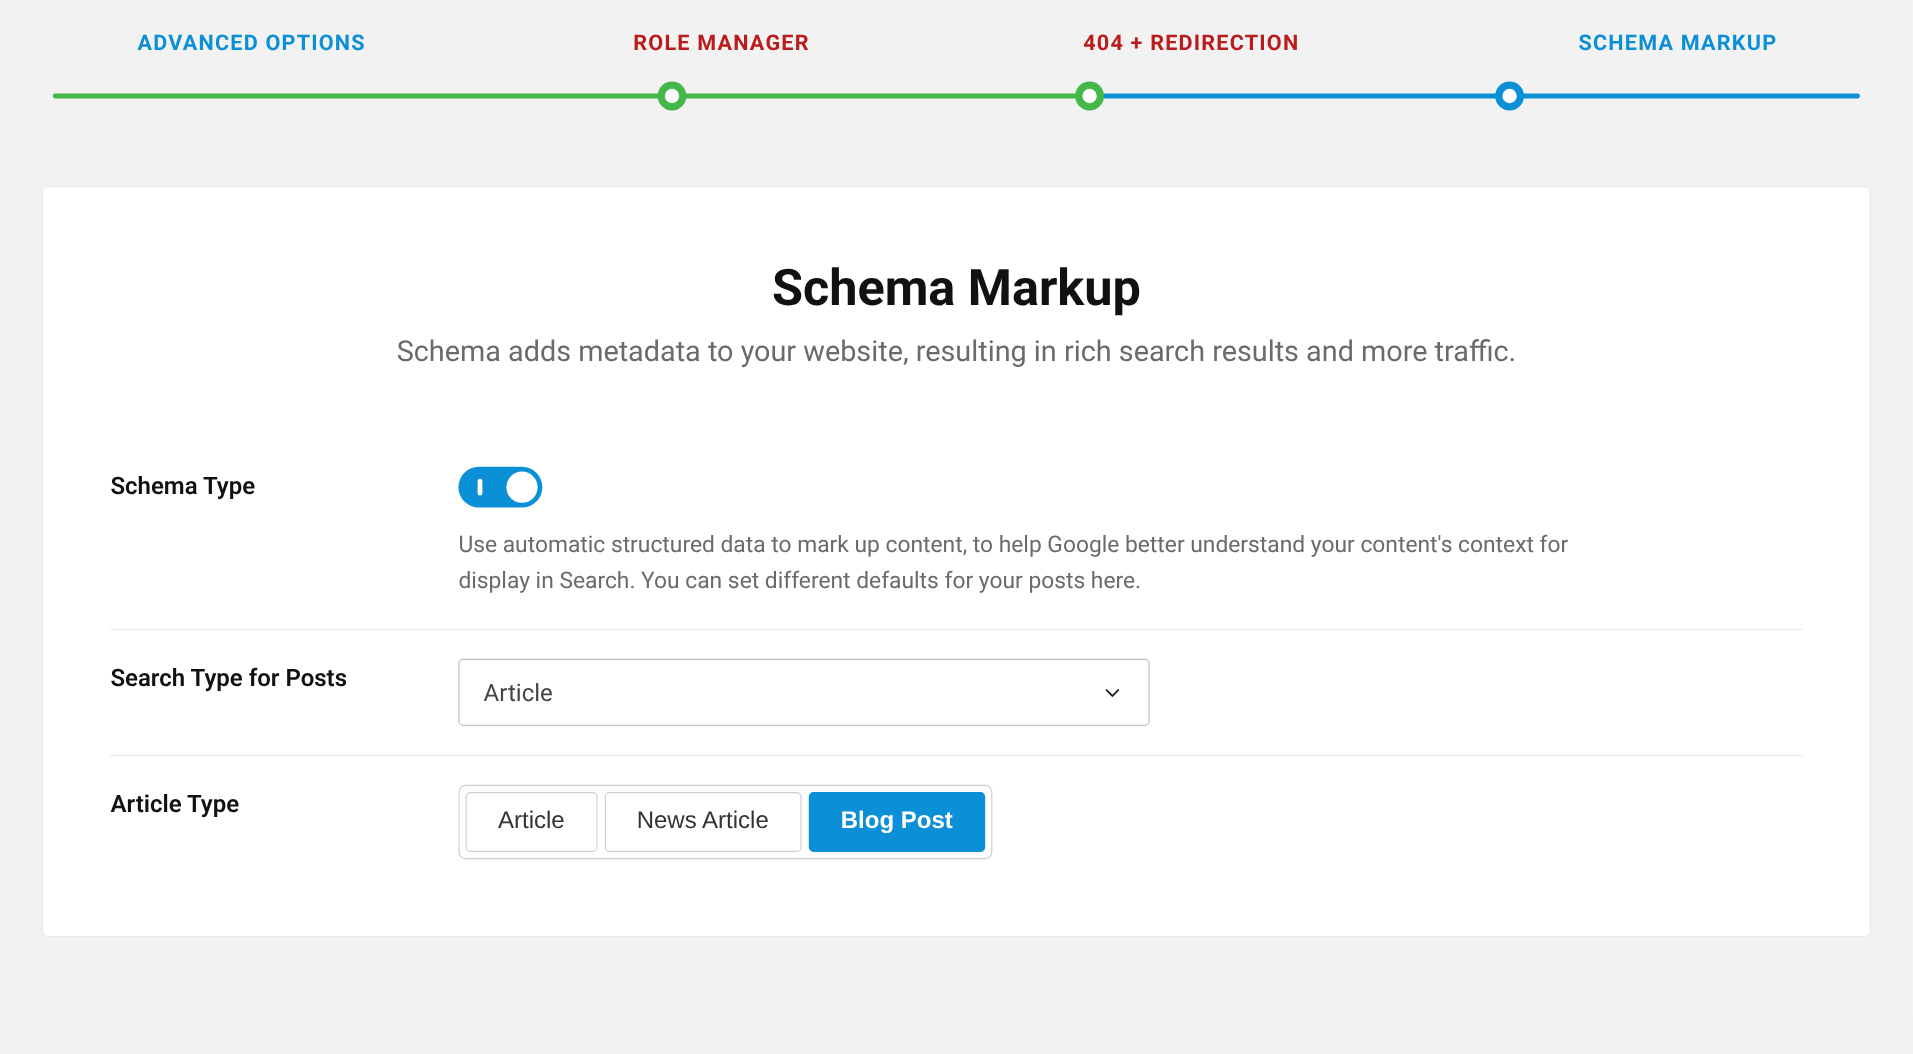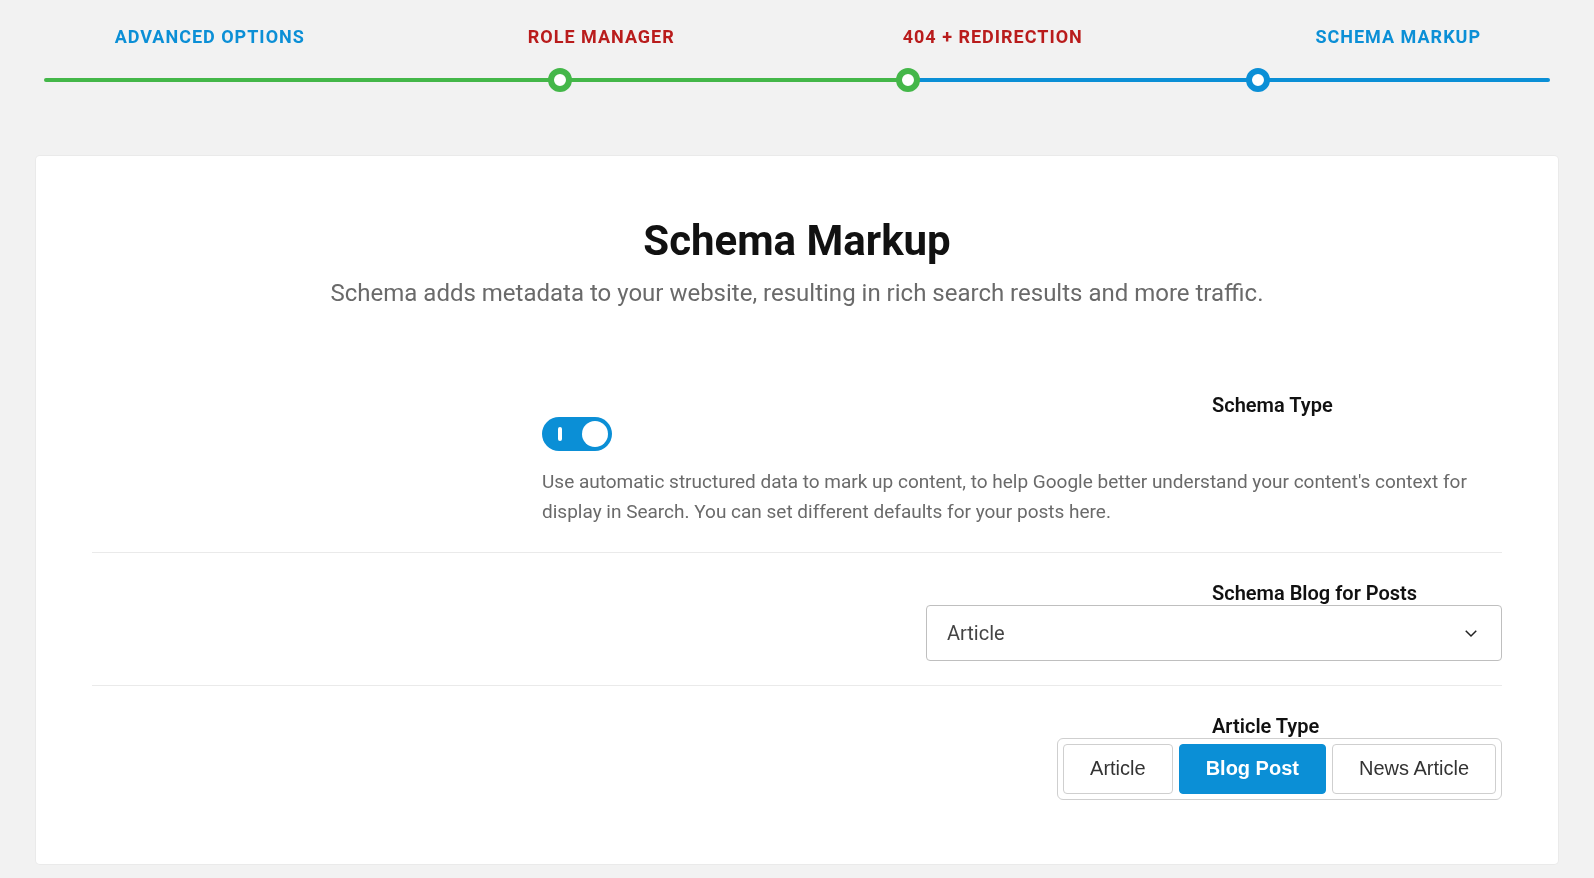--- a/index.html
+++ b/index.html
@@ -79,24 +79,23 @@
     color: #111;
     margin-bottom: 14px;
   }
   .card-sub {
     font-size: 24px;
     color: #6a6a6a;
   }
 
   .row {
     display: flex;
-    align-items: flex-end;
+    align-items: flex-start;
     padding: 24px 0;
     border-bottom: 1px solid #eaeaea;
-    flex-direction: column;
   }
   .row:last-child { border-bottom: none; }
   .row-label {
     width: 290px;
     flex-shrink: 0;
     font-size: 20px;
     font-weight: 600;
     color: #111;
     padding-top: 4px;
   }
@@ -223,37 +222,37 @@
     <div class="row-body">
       <div class="toggle">
         <span class="tick"></span>
         <span class="knob"></span>
       </div>
       <p class="desc">Use automatic structured data to mark up content, to help Google better understand your content's context for display in Search. You can set different defaults for your posts here.</p>
     </div>
   </div>
 
   <div class="row">
-    <div class="row-label">Schema Blog for Posts</div>
+    <div class="row-label">Search Type for Posts</div>
     <div class="row-body">
       <div class="select">
         <span>Article</span>
         <span class="chevron">
           <svg viewBox="0 0 24 24">
               <polyline points="5 9 12 16 19 9"></polyline>
             </svg>
         </span>
       </div>
     </div>
   </div>
 
   <div class="row">
     <div class="row-label">Article Type</div>
     <div class="row-body">
       <div class="seg-group">
         <button class="seg">Article</button>
+        <button class="seg">News Article</button>
         <button class="seg selected">Blog Post</button>
-        <button class="seg">News Article</button>
       </div>
     </div>
   </div>
 
 </div>
 
 </body></html>

